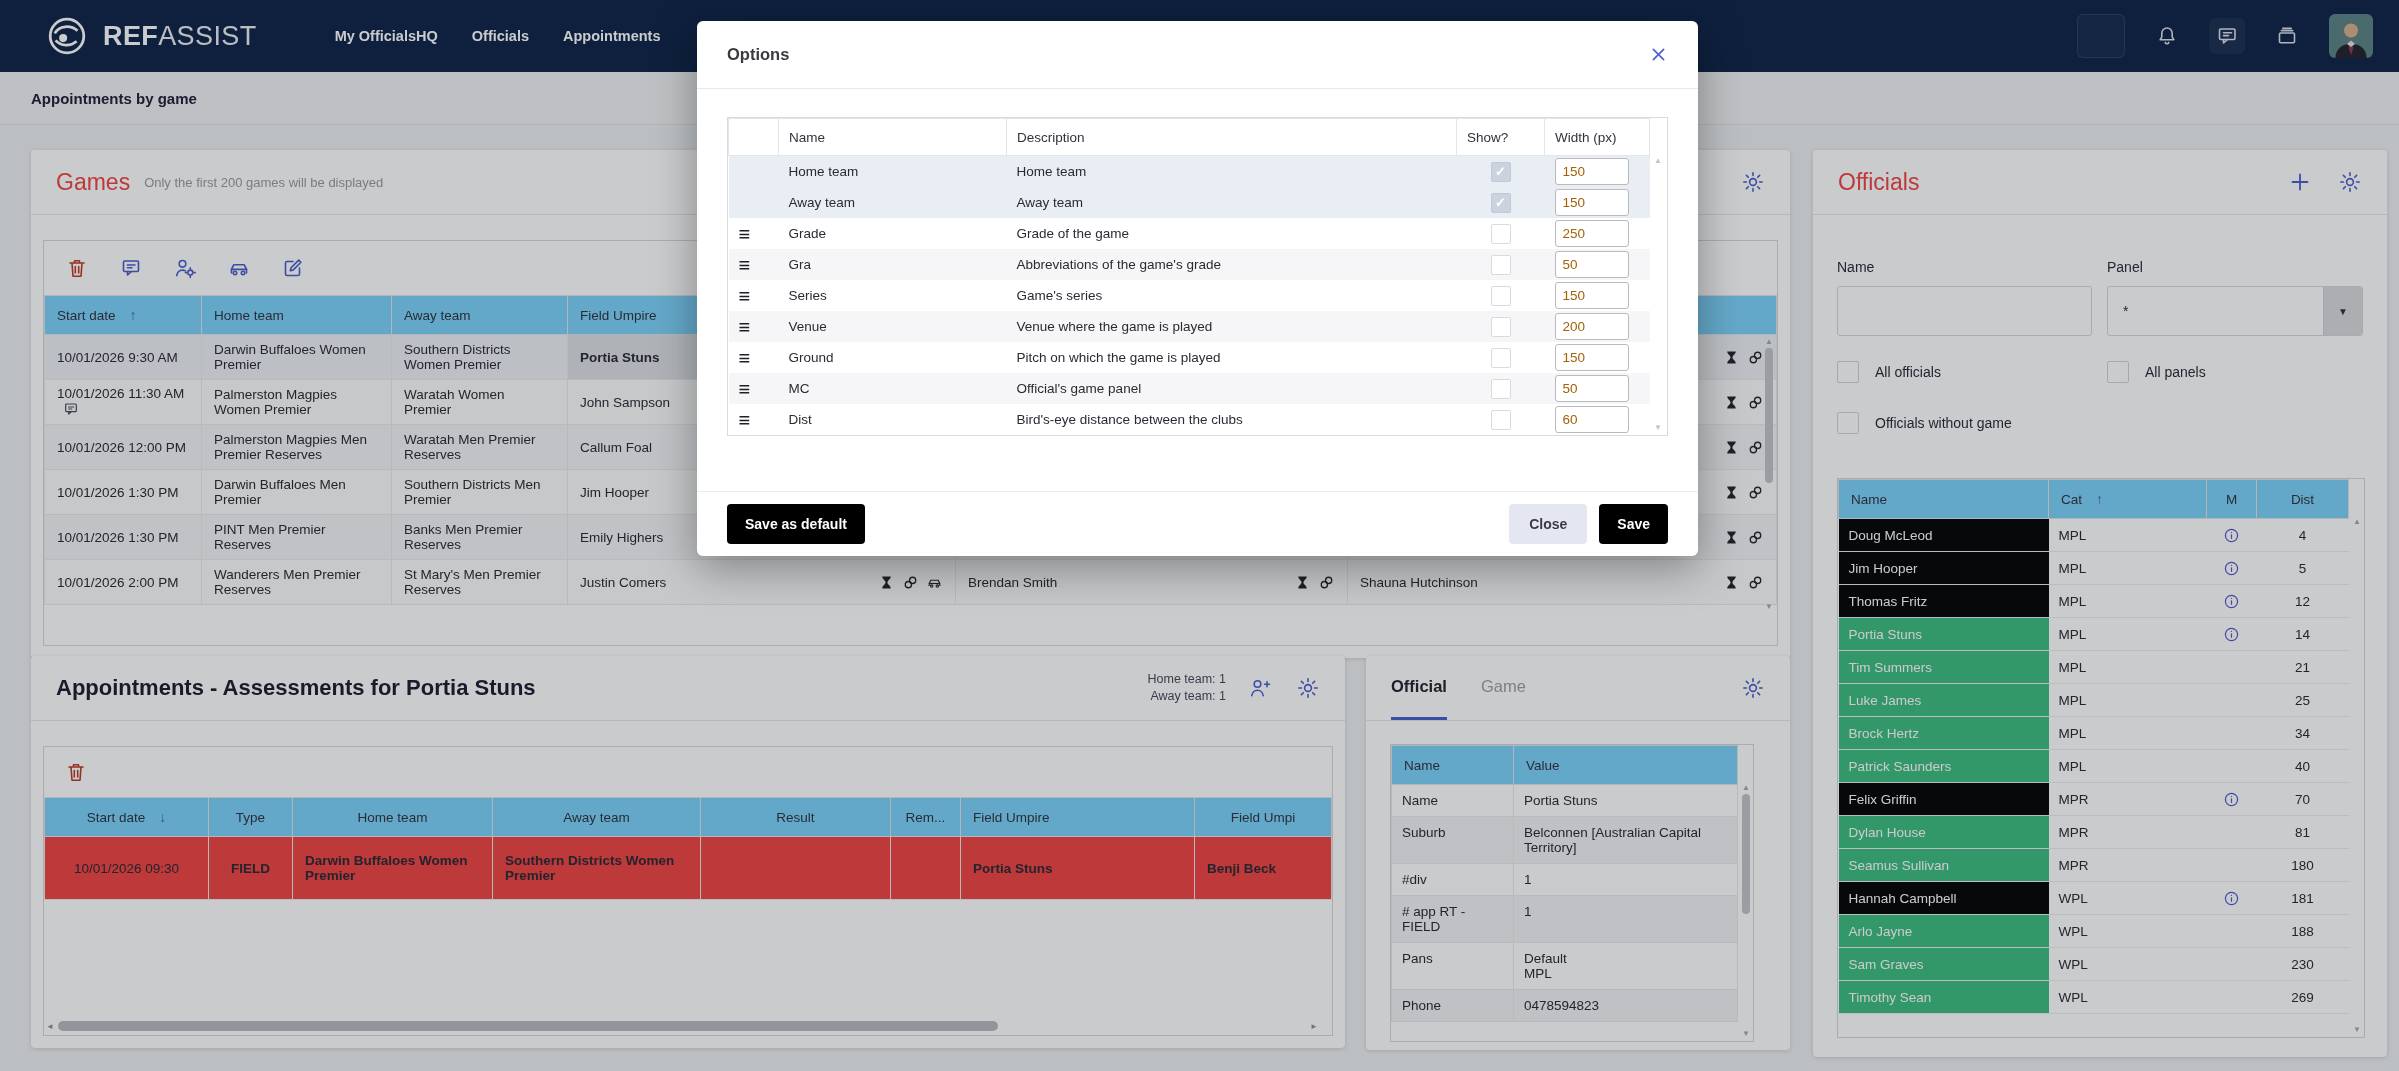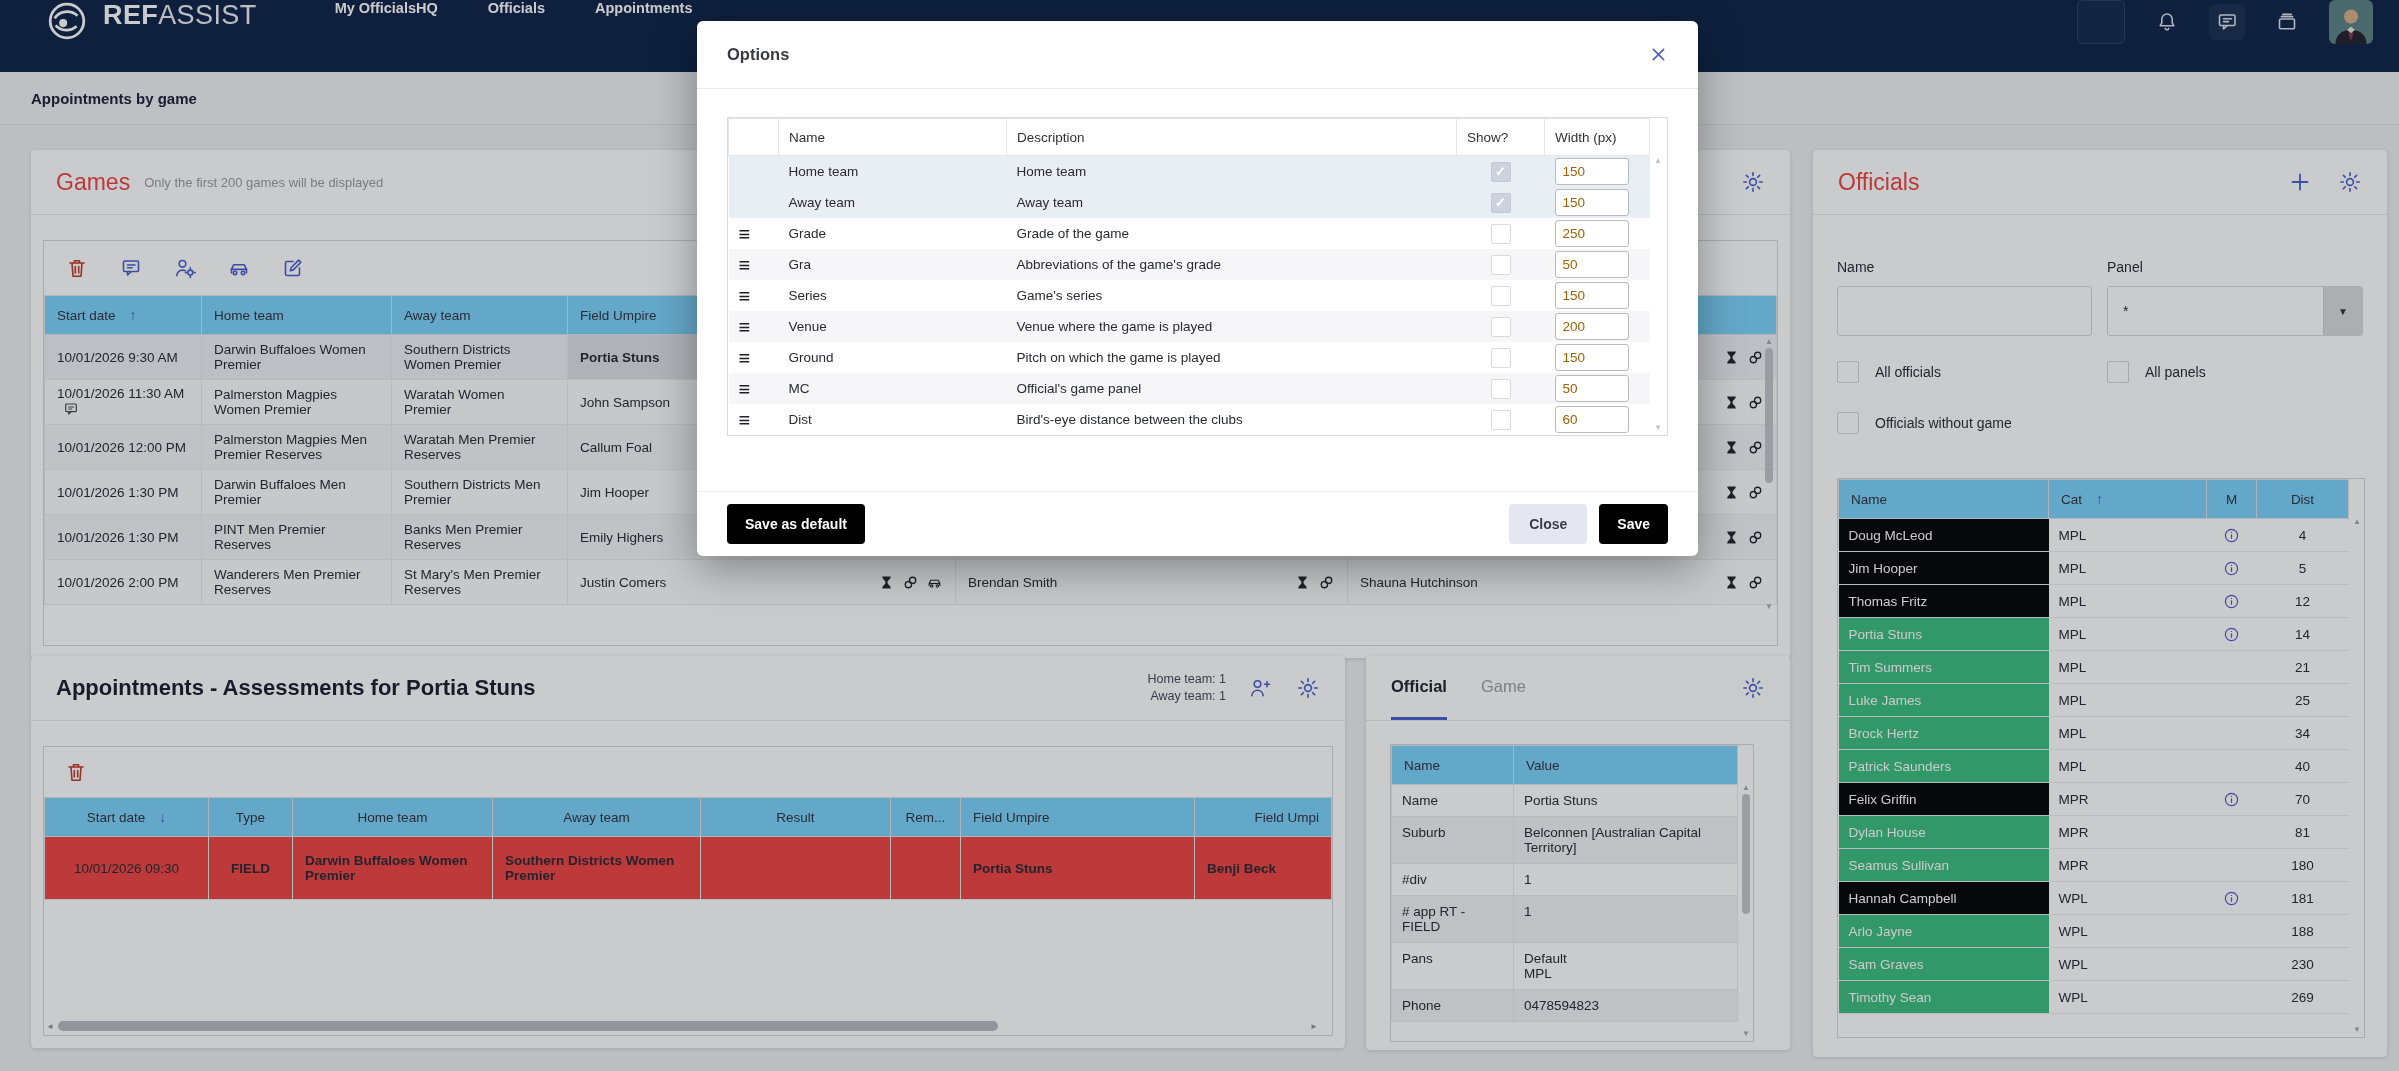--- a/index.html
+++ b/index.html
@@ -4,26 +4,26 @@
 <style>
   html,body{margin:0;padding:0;background:#eef0f3;}
   #app{position:relative;width:2399px;height:1071px;overflow:hidden;
        font-family:"Liberation Sans",sans-serif;background:#eef0f3;}
   svg{display:block}
   .ic{width:24px;height:24px}
   .ic-s{width:17px;height:17px}
   .ic-xs{width:16px;height:16px}
 
   
-  .nav{position:absolute;inset:0 0 auto 0;height:72px;background:#0f2549;display:flex;align-items:flex-start;}
+  .nav{position:absolute;inset:0 0 auto 0;height:72px;background:#0f2549;display:flex;align-items:center;}
   .logo{margin-left:46px}
   .brand{margin-left:15px;font-size:27px;color:#fff;letter-spacing:.4px;white-space:nowrap}
   .brand .b{font-weight:800}
   .brand .l{font-weight:300;opacity:.92}
-  .nav-items{display:flex;gap:50px;margin-left:78px;}
+  .nav-items{display:flex;gap:34px;margin-left:78px;}
   .nav-item{color:#fff;font-size:14.5px;font-weight:700;cursor:pointer}
   .nav-right{margin-left:auto;margin-right:26px;display:flex;align-items:center;gap:24px;color:#dde2ec}
   .nav-tile{width:46px;height:42px;border:1px solid rgba(255,255,255,.10);border-radius:6px;background:rgba(255,255,255,.03)}
   .nav-ico{padding:6px;border-radius:6px}
   .nav-ico.chip{background:rgba(255,255,255,.05)}
   .avatar{width:44px;height:44px;border-radius:6px;overflow:hidden}
 
   
   .crumb{position:absolute;top:72px;left:0;right:0;height:52px;background:#f1f1f4;border-bottom:1px solid #dfe0e3;
          display:flex;align-items:center;padding-left:31px;font-size:15px;font-weight:700;color:#20203a}
@@ -724,21 +724,21 @@
           </colgroup>
         <thead>
           <tr style="height:34px">
             <th style="text-align:center"><span>Start date</span><span class="sort">↓</span></th>
             <th>Type</th>
             <th>Home team</th>
             <th>Away team</th>
             <th>Result</th>
             <th>Rem...</th>
             <th style="text-align:left">Field Umpire</th>
-            <th style="text-align:right">Field Umpi</th>
+            <th style="text-align:center">Field Umpi</th>
           </tr>
         </thead>
         <tbody>
           <tr class="a-row">
             <td class="ctr">10/01/2026 09:30</td>
             <td class="ctr" style="font-weight:700">FIELD</td>
             <td style="font-weight:700">Darwin Buffaloes Women Premier</td>
             <td style="font-weight:700">Southern Districts Women Premier</td>
             <td></td>
             <td></td>

